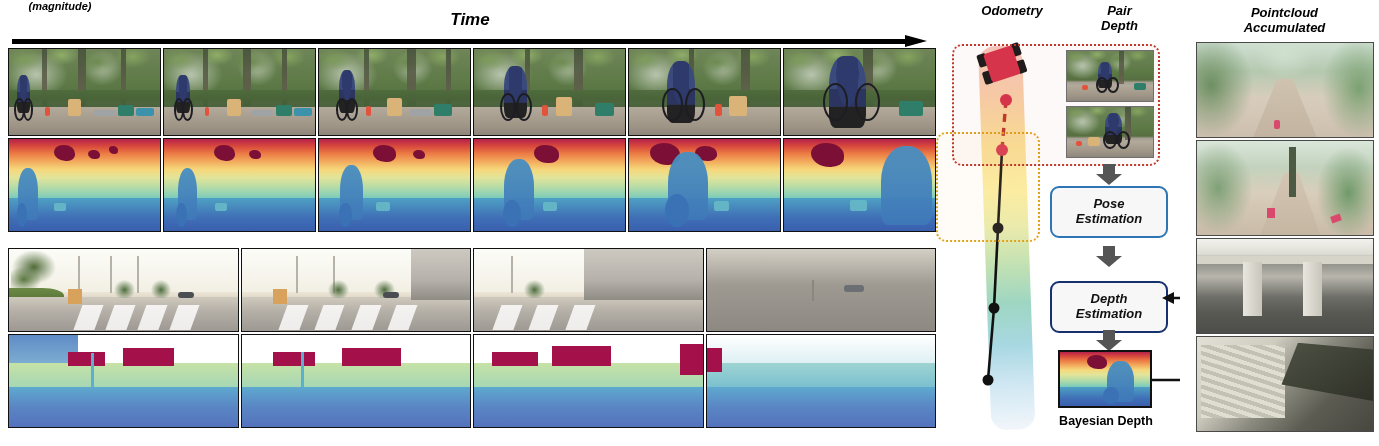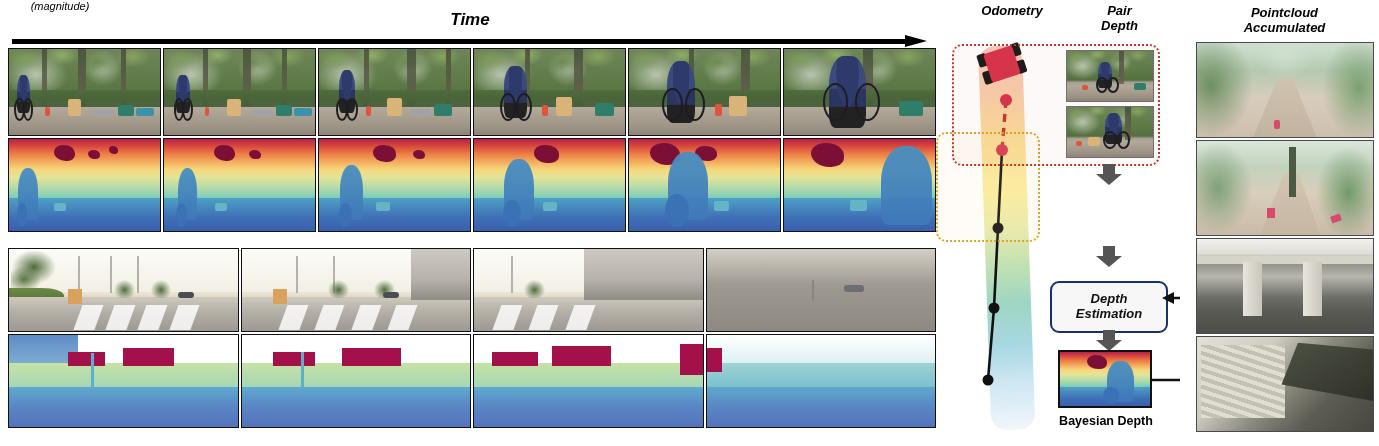--- a/index.html
+++ b/index.html
@@ -8,21 +8,21 @@
   
   .hdr{position:absolute;font-style:italic;font-weight:bold;color:#000;text-align:center;line-height:1.12;}
 
   #time-label{left:0;top:10px;width:940px;font-size:17px;}
   #time-arrow{position:absolute;left:12px;top:35px;width:915px;height:12px;}
   #time-arrow .shaft{position:absolute;left:0;top:4px;width:894px;height:5px;background:#000;}
   #time-arrow .head{position:absolute;right:0;top:0;width:0;height:0;
       border-top:6.5px solid transparent;border-bottom:6.5px solid transparent;border-left:22px solid #000;}
 
   #odom-label{left:952px;top:4px;width:120px;font-size:13px;}
-  #odom-sub{left:952px;top:20px;width:120px;font-size:11px;font-style:italic;font-weight:normal;color:#000;text-align:center;}
+  #odom-sub{left:952px;top:20px;width:120px;font-size:11px;font-style:italic;font-weight:bold;color:#000;text-align:center;}
   #pair-label{left:1072px;top:4px;width:95px;font-size:13px;}
   #acc-label{left:1190px;top:6px;width:189px;font-size:13px;}
 
   
   #seq{position:absolute;left:8px;top:48px;width:928px;height:384px;}
   .block{position:absolute;left:0;width:928px;display:flex;gap:2px;}
   .cell{flex:1 1 0;border:1.6px solid #111;box-sizing:border-box;overflow:hidden;position:relative;}
 
   #blockA{top:0;height:88px;}
   #blockB{top:90px;height:94px;}
@@ -465,20 +465,26 @@
       <div class="prop cone" style="left:10%;width:7%;height:10%"></div>
       <div class="prop box" style="left:24%;width:14%;height:18%"></div>
     </div>
   </div>
 
   <div class="fat-arrow" style="left:146px;top:124px">
     <div class="st"></div>
     <div class="hd"></div>
   </div>
 
+  <div class="pbox" id="pose-box">
+    <div>
+      <div>Pose</div>
+      <div>Estimation</div>
+    </div>
+  </div>
 
   <div class="fat-arrow" style="left:146px;top:206px">
     <div class="st"></div>
     <div class="hd"></div>
   </div>
 
   <div class="pbox" id="depth-box">
     <div>
       <div>Depth</div>
       <div>Estimation</div>

